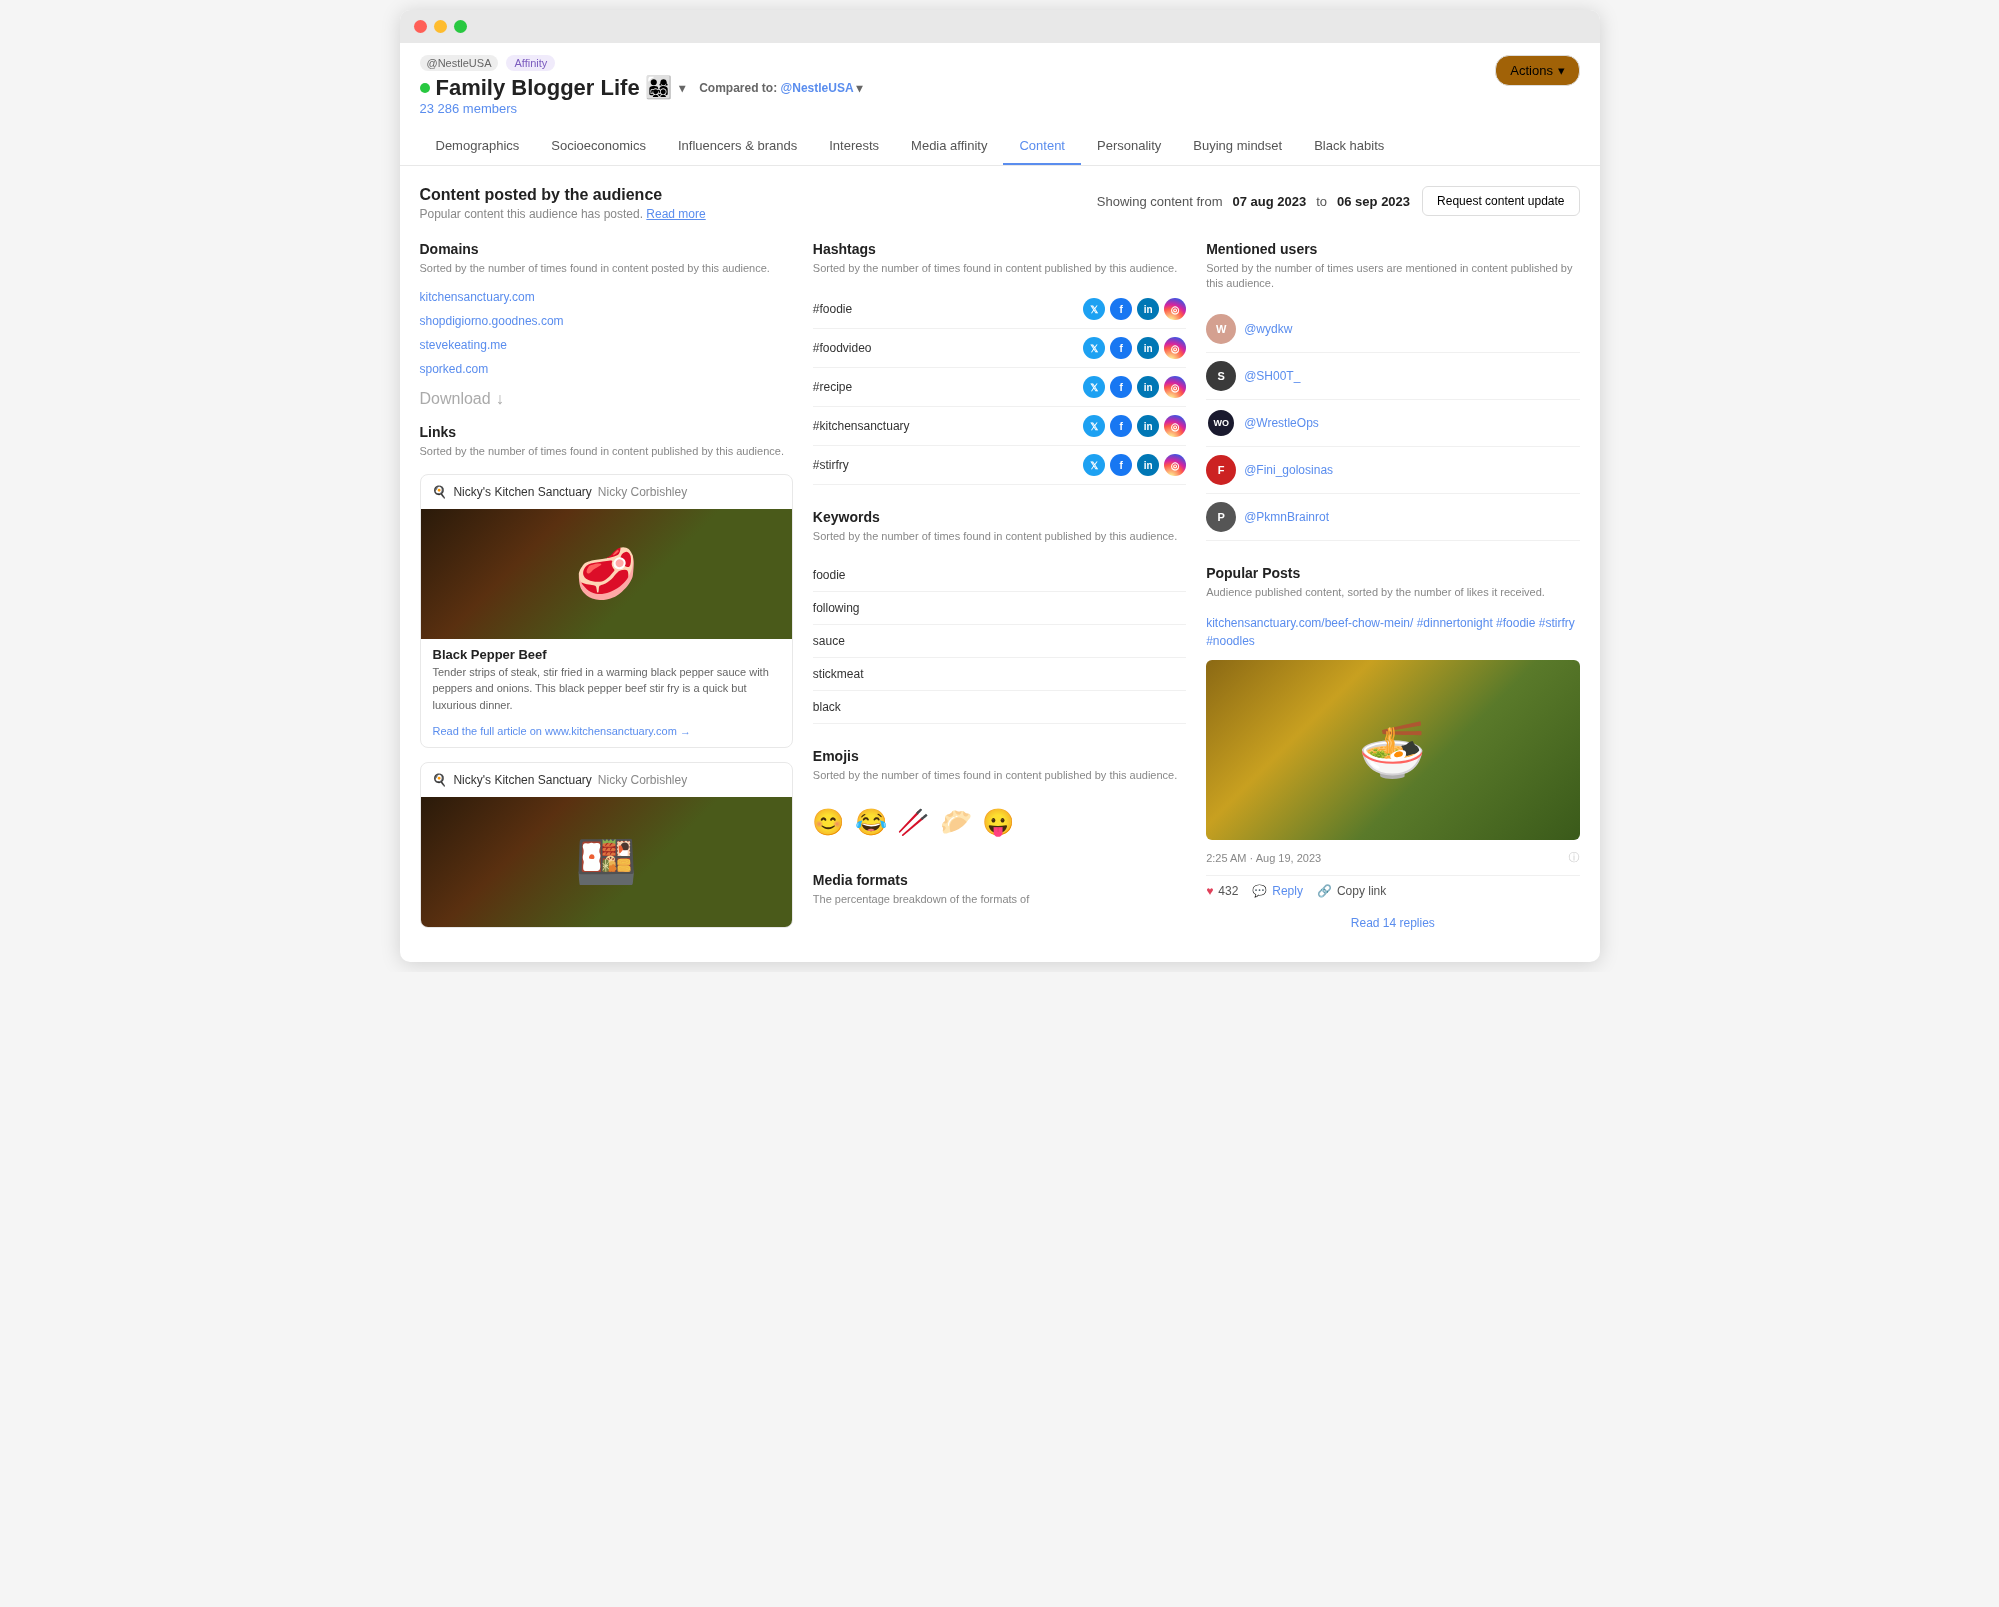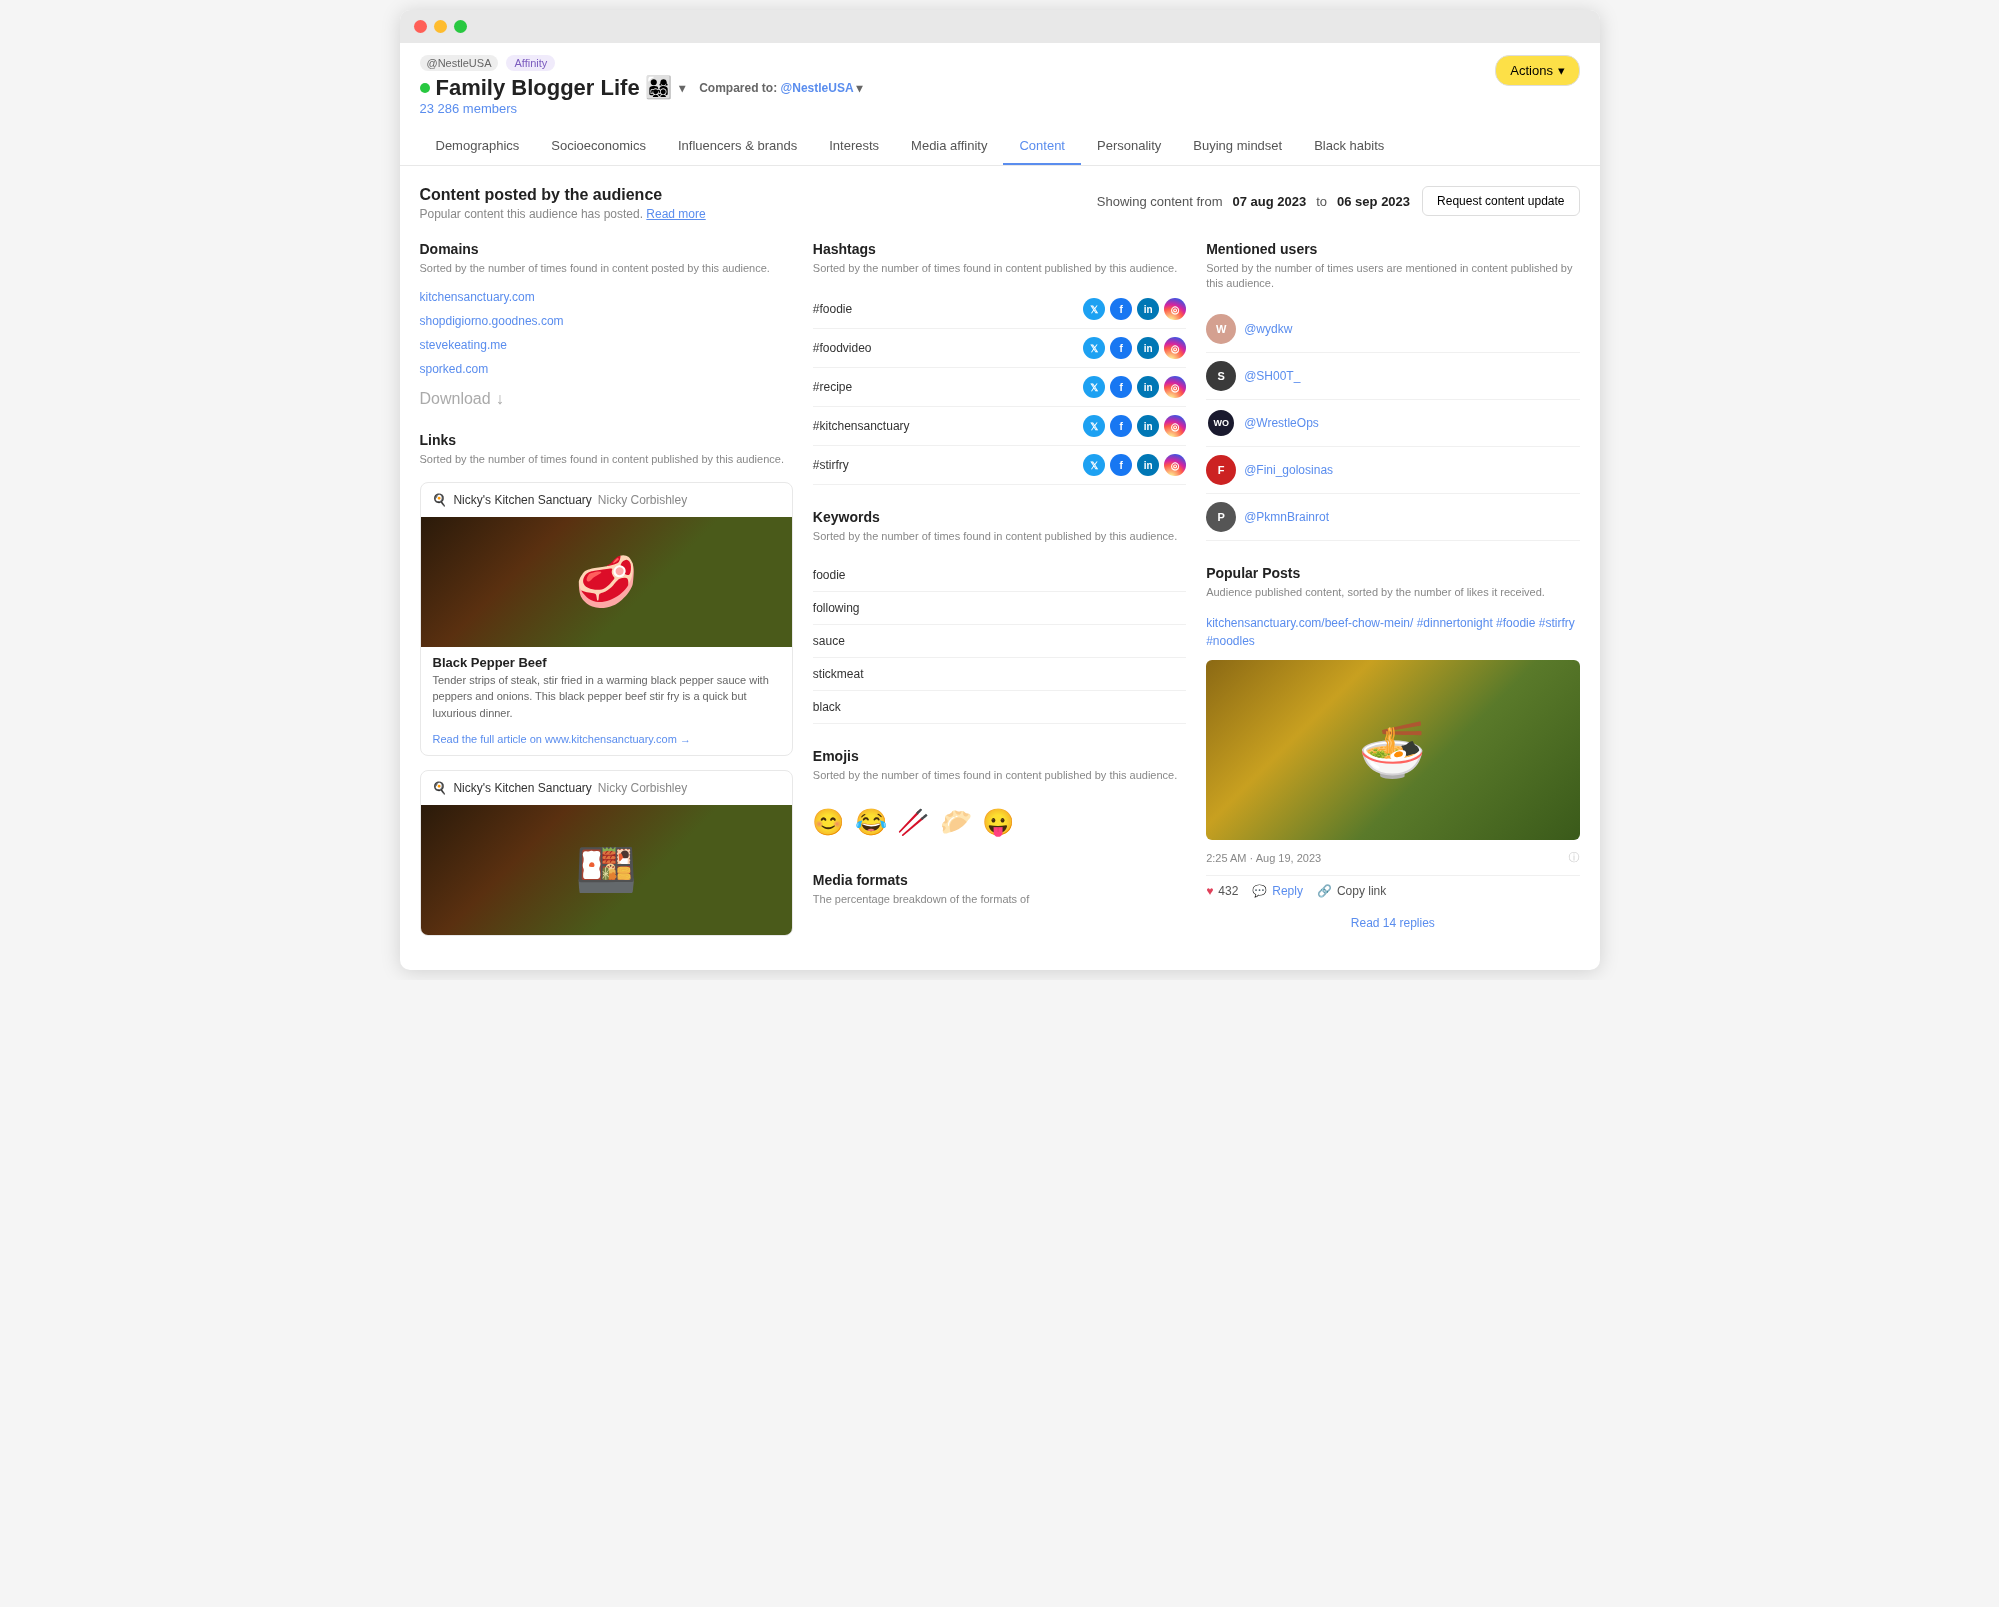--- a/index.html
+++ b/index.html
@@ -17,21 +17,21 @@
     .header-top { display: flex; justify-content: space-between; align-items: flex-start; margin-bottom: 4px; }
     .brand-row { display: flex; align-items: center; gap: 8px; }
     .brand-tag { font-size: 11px; color: #666; background: #eee; padding: 2px 7px; border-radius: 10px; }
     .affinity-tag { font-size: 11px; color: #7c5cbf; background: #f0ebfb; padding: 2px 8px; border-radius: 10px; }
     .brand-title { display: flex; align-items: center; gap: 6px; font-size: 22px; font-weight: 600; color: #222; }
     .green-dot { width: 10px; height: 10px; border-radius: 50%; background: #28c840; display: inline-block; }
     .chevron { font-size: 12px; color: #666; cursor: pointer; }
     .compared-to { font-size: 12px; color: #666; margin-left: 8px; }
     .compared-to a { color: #5a8dee; text-decoration: none; }
     .members-count { font-size: 13px; color: #5a8dee; margin-bottom: 8px; }
-    .actions-btn { border: 1px solid #ddd; background: #fde047; padding: 7px 14px; border-radius: 14px; font-size: 13px; cursor: pointer; display: flex; align-items: center; gap: 5px; }
+    .actions-btn { border: 1px solid #ddd; background: #a16207; padding: 7px 14px; border-radius: 14px; font-size: 13px; cursor: pointer; display: flex; align-items: center; gap: 5px; }
     
     .nav-tabs { display: flex; gap: 0; border-bottom: none; }
     .nav-tab { padding: 10px 16px; font-size: 13px; color: #555; cursor: pointer; border-bottom: 2px solid transparent; white-space: nowrap; }
     .nav-tab.active { color: #5a8dee; border-bottom: 2px solid #5a8dee; }
     
     .content-area { display: flex; min-height: 600px; }
     
     .sidebar { width: 130px; padding: 16px 0; border-right: 1px solid #e8e8e8; flex-shrink: 0; }
     .sidebar-item { padding: 8px 16px; font-size: 13px; color: #555; cursor: pointer; }
     .sidebar-item.active { color: #5a8dee; background: #f0f5ff; border-right: 2px solid #5a8dee; font-weight: 500; }
@@ -72,21 +72,21 @@
     .post-link { color: #5a8dee; font-size: 12px; line-height: 1.5; margin-bottom: 10px; }
     .post-image { width: 100%; height: 180px; background: #c8a87a; border-radius: 6px; overflow: hidden; margin-bottom: 10px; position: relative; }
     .post-image-inner { width: 100%; height: 100%; background: linear-gradient(135deg, #8B6914 0%, #c8a020 30%, #5a7a2a 60%, #3a5a1a 100%); display: flex; align-items: center; justify-content: center; }
     .post-meta { font-size: 11px; color: #888; display: flex; justify-content: space-between; align-items: center; margin-bottom: 10px; }
     .post-actions { display: flex; align-items: center; gap: 14px; padding: 8px 0; border-top: 1px solid #f0f0f0; }
     .post-action { display: flex; align-items: center; gap: 5px; font-size: 12px; color: #555; cursor: pointer; }
     .heart-icon { color: #e0415a; }
     .like-count { color: #555; font-weight: 500; }
     .read-replies { color: #5a8dee; font-size: 12px; font-weight: 400; cursor: pointer; text-align: center; padding-top: 10px; }
     
-    .links-section { margin-top: 24px; }
+    .links-section { margin-top: 16px; }
     .link-card { border: 1px solid #e8e8e8; border-radius: 8px; overflow: hidden; margin-bottom: 14px; }
     .link-card-header { display: flex; align-items: center; gap: 6px; padding: 10px 12px; font-size: 12px; }
     .link-author { color: #888; }
     .link-card-img { width: 100%; height: 130px; background: linear-gradient(135deg, #2a1a0a 0%, #5a3010 30%, #4a5a1a 60%); display: flex; align-items: center; justify-content: center; font-size: 40px; }
     .link-card-title { font-size: 13px; font-weight: 600; color: #222; padding: 8px 12px 2px; }
     .link-card-desc { font-size: 11px; color: #666; padding: 0 12px 8px; line-height: 1.5; }
     .link-card-url { font-size: 11px; color: #5a8dee; padding: 4px 12px 10px; display: flex; align-items: center; gap: 4px; }
     
     .emoji-row { display: flex; gap: 10px; font-size: 26px; padding: 10px 0; }
     

